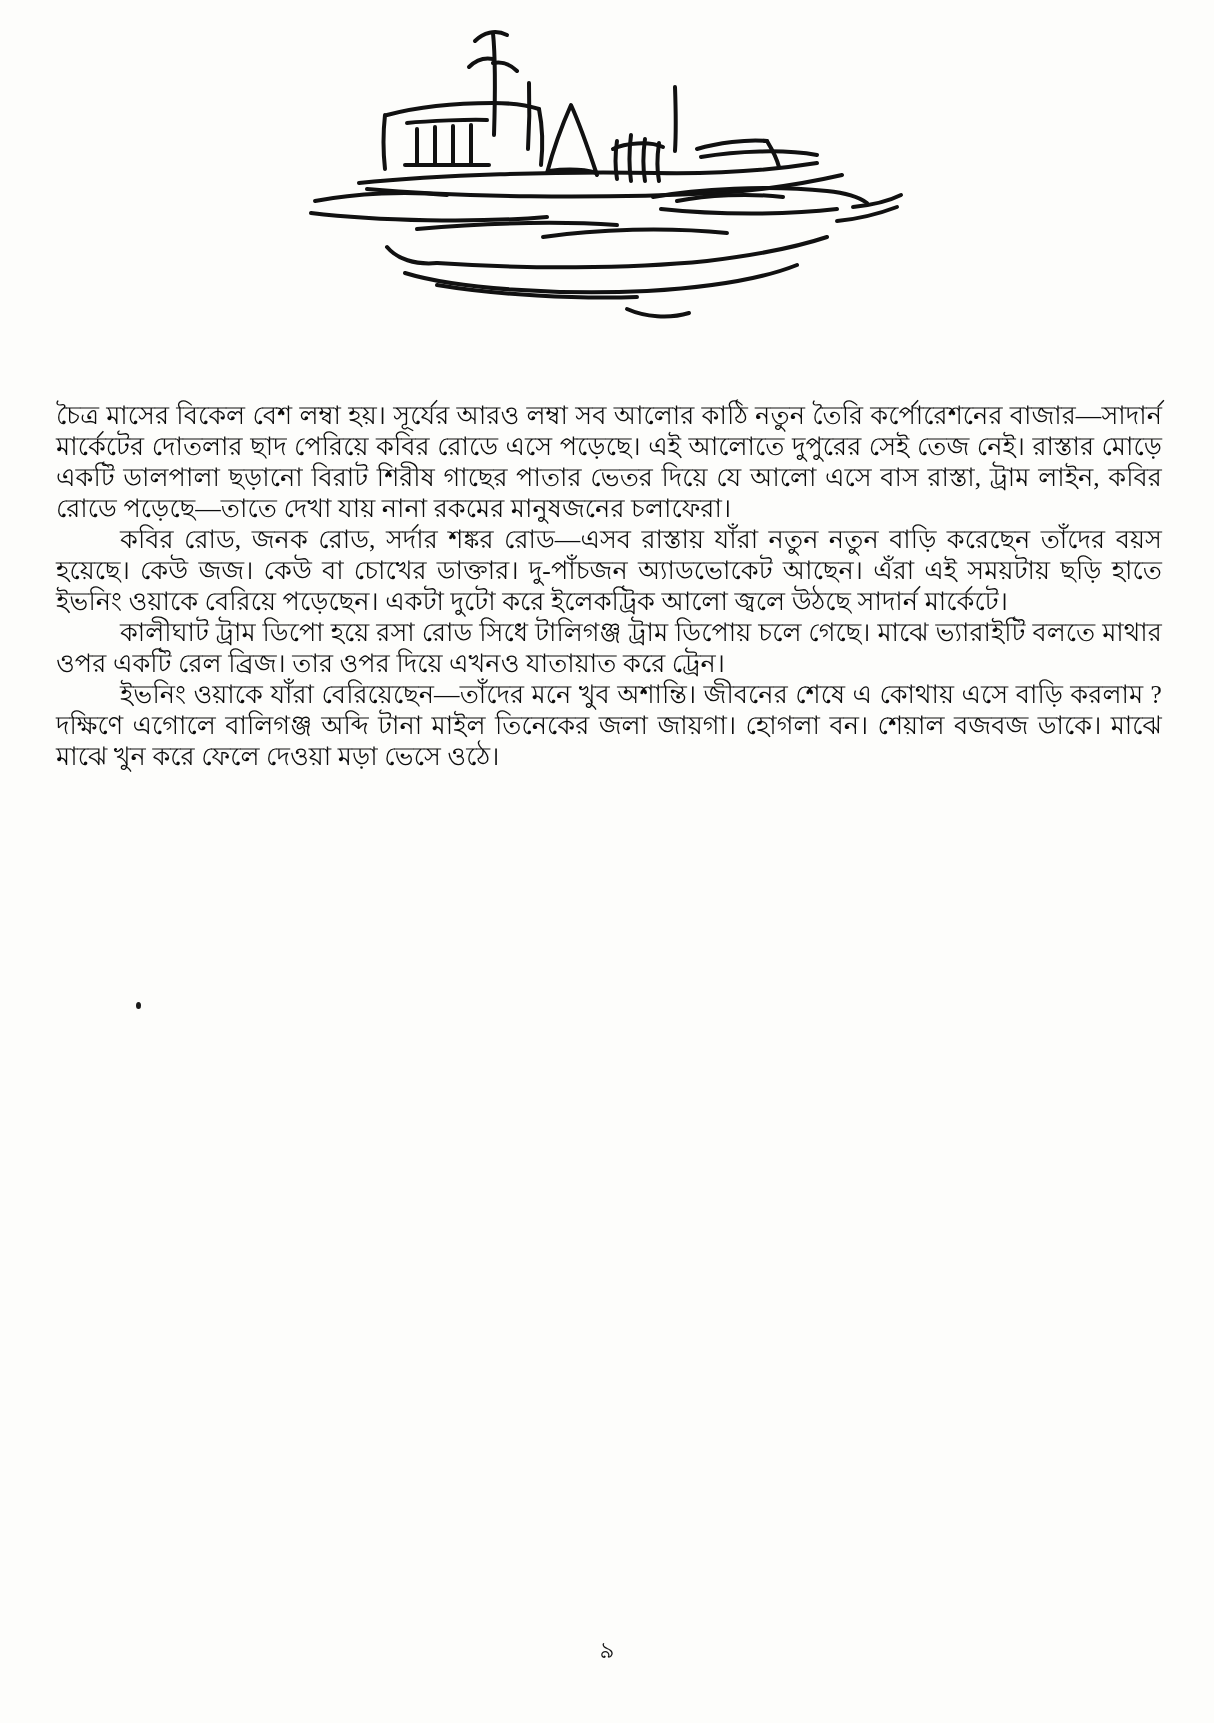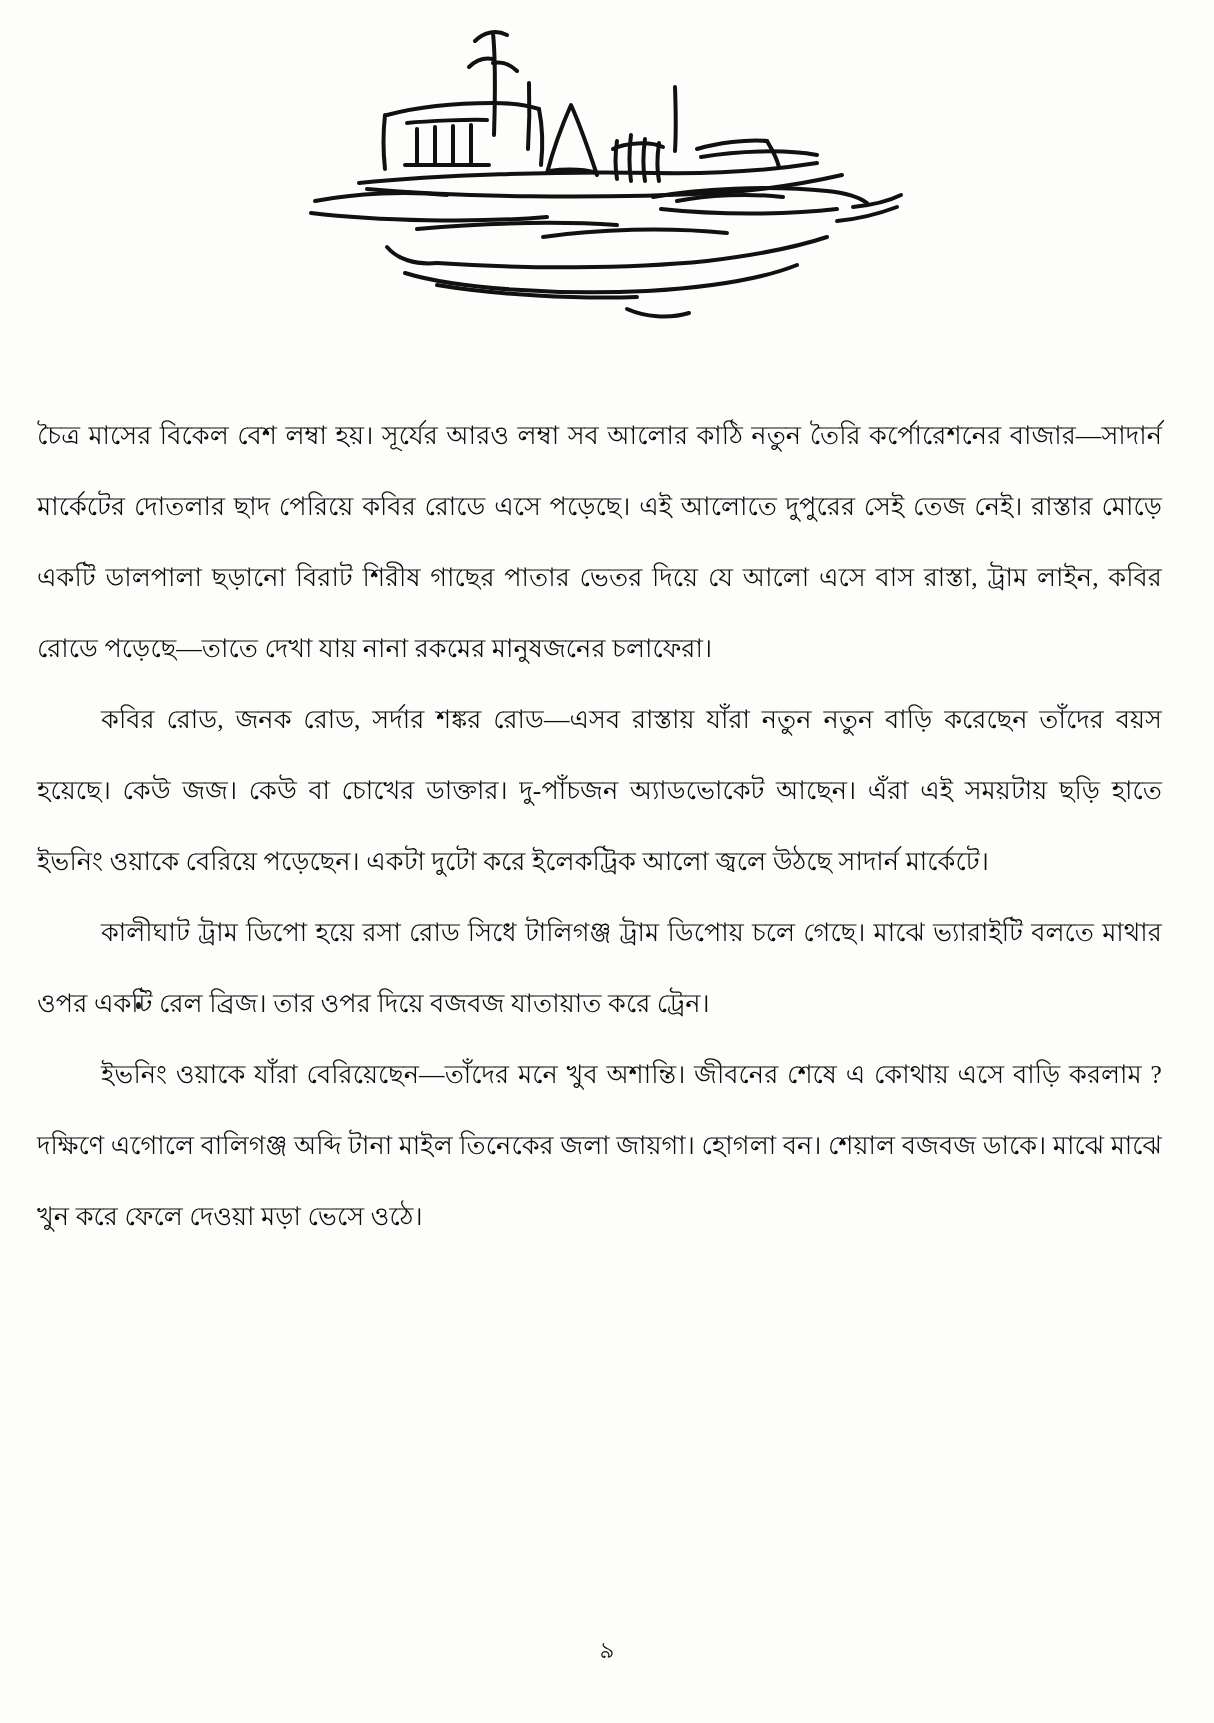--- a/index.html
+++ b/index.html
@@ -28,25 +28,25 @@
     height: 310px;
     display: flex;
     align-items: center;
     justify-content: center;
   }
   .illustration svg {
     display: block;
   }
   .body-text {
     position: absolute;
-    left: 37px;
+    left: 56px;
     right: 52px;
     top: 400px;
     font-size: 25.5px;
-    line-height: 71px;
+    line-height: 31px;
     text-align: justify;
     text-justify: inter-word;
     color: #0d0d0d;
     letter-spacing: 0.1px;
   }
   .body-text p {
     margin: 0 0 0 0;
     text-align: justify;
   }
   .body-text p + p {
@@ -124,20 +124,20 @@
       <path d="M140 262 C200 272, 280 276, 340 274"></path>
       <path d="M330 286 C348 294, 372 296, 392 290"></path>
       <path d="M556 184 C576 182, 592 178, 604 172"></path>
       <path d="M540 198 C562 196, 584 190, 600 184"></path>
     </svg>
   </div>
 
   <div class="body-text">
     <p>চৈত্র মাসের বিকেল বেশ লম্বা হয়। সূর্যের আরও লম্বা সব আলোর কাঠি নতুন তৈরি কর্পোরেশনের বাজার—সাদার্ন মার্কেটের দোতলার ছাদ পেরিয়ে কবির রোডে এসে পড়েছে। এই আলোতে দুপুরের সেই তেজ নেই। রাস্তার মোড়ে একটি ডালপালা ছড়ানো বিরাট শিরীষ গাছের পাতার ভেতর দিয়ে যে আলো এসে বাস রাস্তা, ট্রাম লাইন, কবির রোডে পড়েছে—তাতে দেখা যায় নানা রকমের মানুষজনের চলাফেরা।</p>
     <p>কবির রোড, জনক রোড, সর্দার শঙ্কর রোড—এসব রাস্তায় যাঁরা নতুন নতুন বাড়ি করেছেন তাঁদের বয়স হয়েছে। কেউ জজ। কেউ বা চোখের ডাক্তার। দু-পাঁচজন অ্যাডভোকেট আছেন। এঁরা এই সময়টায় ছড়ি হাতে ইভনিং ওয়াকে বেরিয়ে পড়েছেন। একটা দুটো করে ইলেকট্রিক আলো জ্বলে উঠছে সাদার্ন মার্কেটে।</p>
-    <p>কালীঘাট ট্রাম ডিপো হয়ে রসা রোড সিধে টালিগঞ্জ ট্রাম ডিপোয় চলে গেছে। মাঝে ভ্যারাইটি বলতে মাথার ওপর একটি রেল ব্রিজ। তার ওপর দিয়ে বজবজ যাতায়াত করে ট্রেন।</p>
+    <p>কালীঘাট ট্রাম ডিপো হয়ে রসা রোড সিধে টালিগঞ্জ ট্রাম ডিপোয় চলে গেছে। মাঝে ভ্যারাইটি বলতে মাথার ওপর একটি রেল ব্রিজ। তার ওপর দিয়ে এখনও যাতায়াত করে ট্রেন।</p>
     <p>ইভনিং ওয়াকে যাঁরা বেরিয়েছেন—তাঁদের মনে খুব অশান্তি। জীবনের শেষে এ কোথায় এসে বাড়ি করলাম ? দক্ষিণে এগোলে বালিগঞ্জ অব্দি টানা মাইল তিনেকের জলা জায়গা। হোগলা বন। শেয়াল বজবজ ডাকে। মাঝে মাঝে খুন করে ফেলে দেওয়া মড়া ভেসে ওঠে।</p>
   </div>
 
   <div class="speck" style="left:136px;top:1002px;width:5px;height:7px;"></div>
 
   <div class="page-number">৯</div>
 </div>
 
 </body></html>

